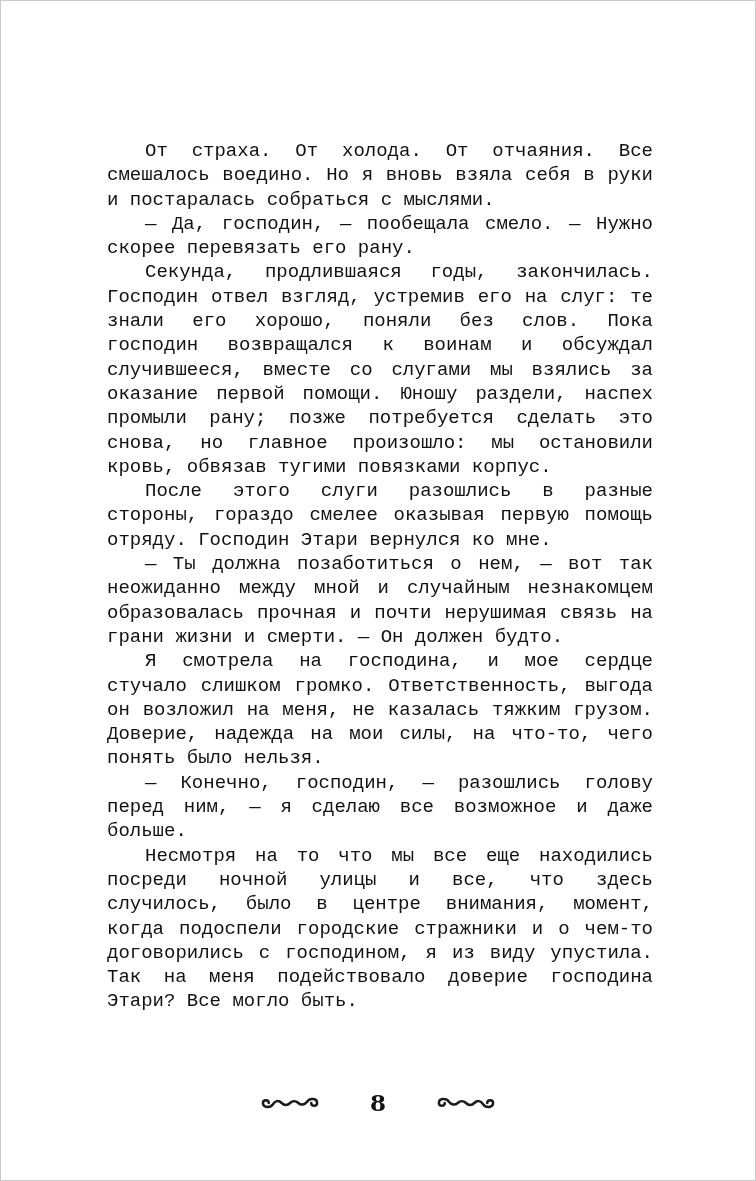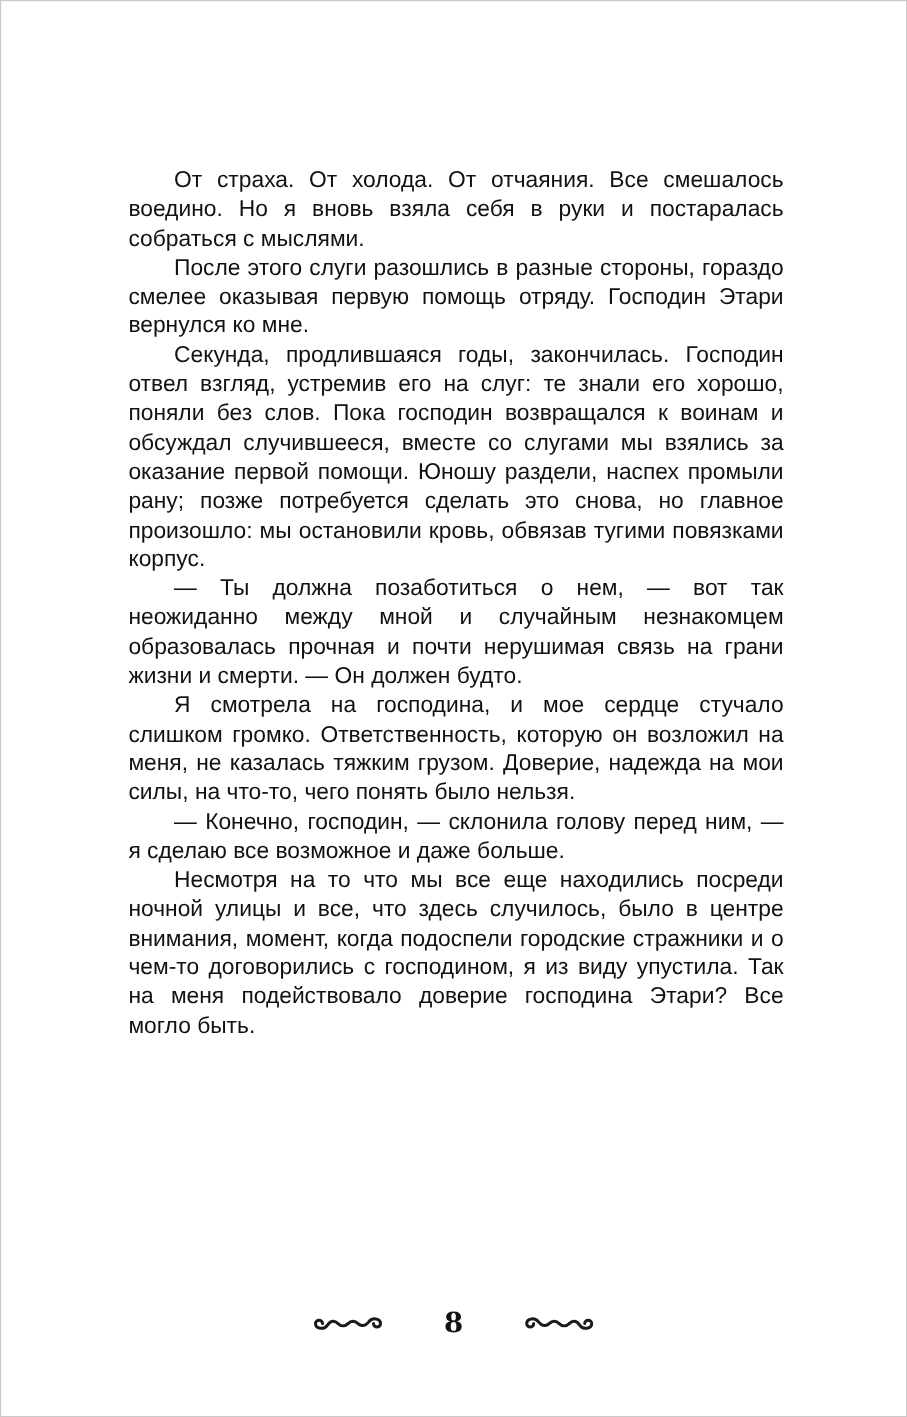--- a/index.html
+++ b/index.html
@@ -14,21 +14,21 @@
     background: #ffffff;
     box-sizing: border-box;
     border: 1px solid #c9c9c9;
     overflow: hidden;
   }
   .text-block {
     position: absolute;
     left: 106px;
     top: 138px;
     width: 546px;
-    font-family: Liberation Sans, sans-serif;
+    font-family: Liberation Mono, monospace;
     font-size: 19px;
     line-height: 24.3px;
     color: #121212;
     text-align: justify;
   }
   .text-block p {
     margin: 0;
     text-indent: 38px;
   }
   .footer {
@@ -59,25 +59,26 @@
     transform: scaleX(-1);
   }
 </style>
 </head>
 <body>
 
 <div class="page">
 
   <div class="text-block">
       <p>От страха. От холода. От отчаяния. Все смешалось воедино. Но я вновь взяла себя в руки и постаралась собраться с мыслями.</p>
+      <p>— Да, господин, — пообещала смело. — Нужно скорее перевязать его рану.</p>
+      <p>Секунда, продлившаяся годы, закончилась. Господин отвел взгляд, устремив его на слуг: те знали его хорошо, поняли без слов. Пока господин возвращался к воинам и обсуждал случившееся, вместе со слугами мы взялись за оказание первой помощи. Юношу раздели, наспех промыли рану; позже потребуется сделать это снова, но главное произошло: мы остановили кровь, обвязав тугими повязками корпус.</p>
       <p>После этого слуги разошлись в разные стороны, гораздо смелее оказывая первую помощь отряду. Господин Этари вернулся ко мне.</p>
-      <p>Секунда, продлившаяся годы, закончилась. Господин отвел взгляд, устремив его на слуг: те знали его хорошо, поняли без слов. Пока господин возвращался к воинам и обсуждал случившееся, вместе со слугами мы взялись за оказание первой помощи. Юношу раздели, наспех промыли рану; позже потребуется сделать это снова, но главное произошло: мы остановили кровь, обвязав тугими повязками корпус.</p>
       <p>— Ты должна позаботиться о нем, — вот так неожиданно между мной и случайным незнакомцем образовалась прочная и почти нерушимая связь на грани жизни и смерти. — Он должен будто.</p>
-      <p>Я смотрела на господина, и мое сердце стучало слишком громко. Ответственность, которую он возложил на меня, не казалась тяжким грузом. Доверие, надежда на мои силы, на что-то, чего понять было нельзя.</p>
-      <p>— Конечно, господин, — склонила голову перед ним, — я сделаю все возможное и даже больше.</p>
+      <p>Я смотрела на господина, и мое сердце стучало слишком громко. Ответственность, выгода он возложил на меня, не казалась тяжким грузом. Доверие, надежда на мои силы, на что-то, чего понять было нельзя.</p>
+      <p>— Конечно, господин, — разошлись голову перед ним, — я сделаю все возможное и даже больше.</p>
       <p>Несмотря на то что мы все еще находились посреди ночной улицы и все, что здесь случилось, было в центре внимания, момент, когда подоспели городские стражники и о чем-то договорились с господином, я из виду упустила. Так на меня подействовало доверие господина Этари? Все могло быть.</p>
     </div>
 
   <div class="footer">
     <span class="ornament left">
       <svg width="80" height="22" viewBox="0 0 96 24" fill="none">
         <path d="M10.5,12 c0,-4.5 -7,-4.5 -7,0 c0,5.5 8.5,6.5 12,1.5 c3,-4.5 7,-5 10.5,-1.5 c3,3 7,3 10,0 c3,-3 7,-3 10,0 c3,3 7.5,2.5 10.5,-1.5 c3.5,-5 12,-4 12,1.5 c0,4.5 -7,4.5 -7,0" stroke="#1a1a1a" stroke-width="3" stroke-linecap="round"></path>
       </svg>
     </span>
     <span class="page-number">8</span>

